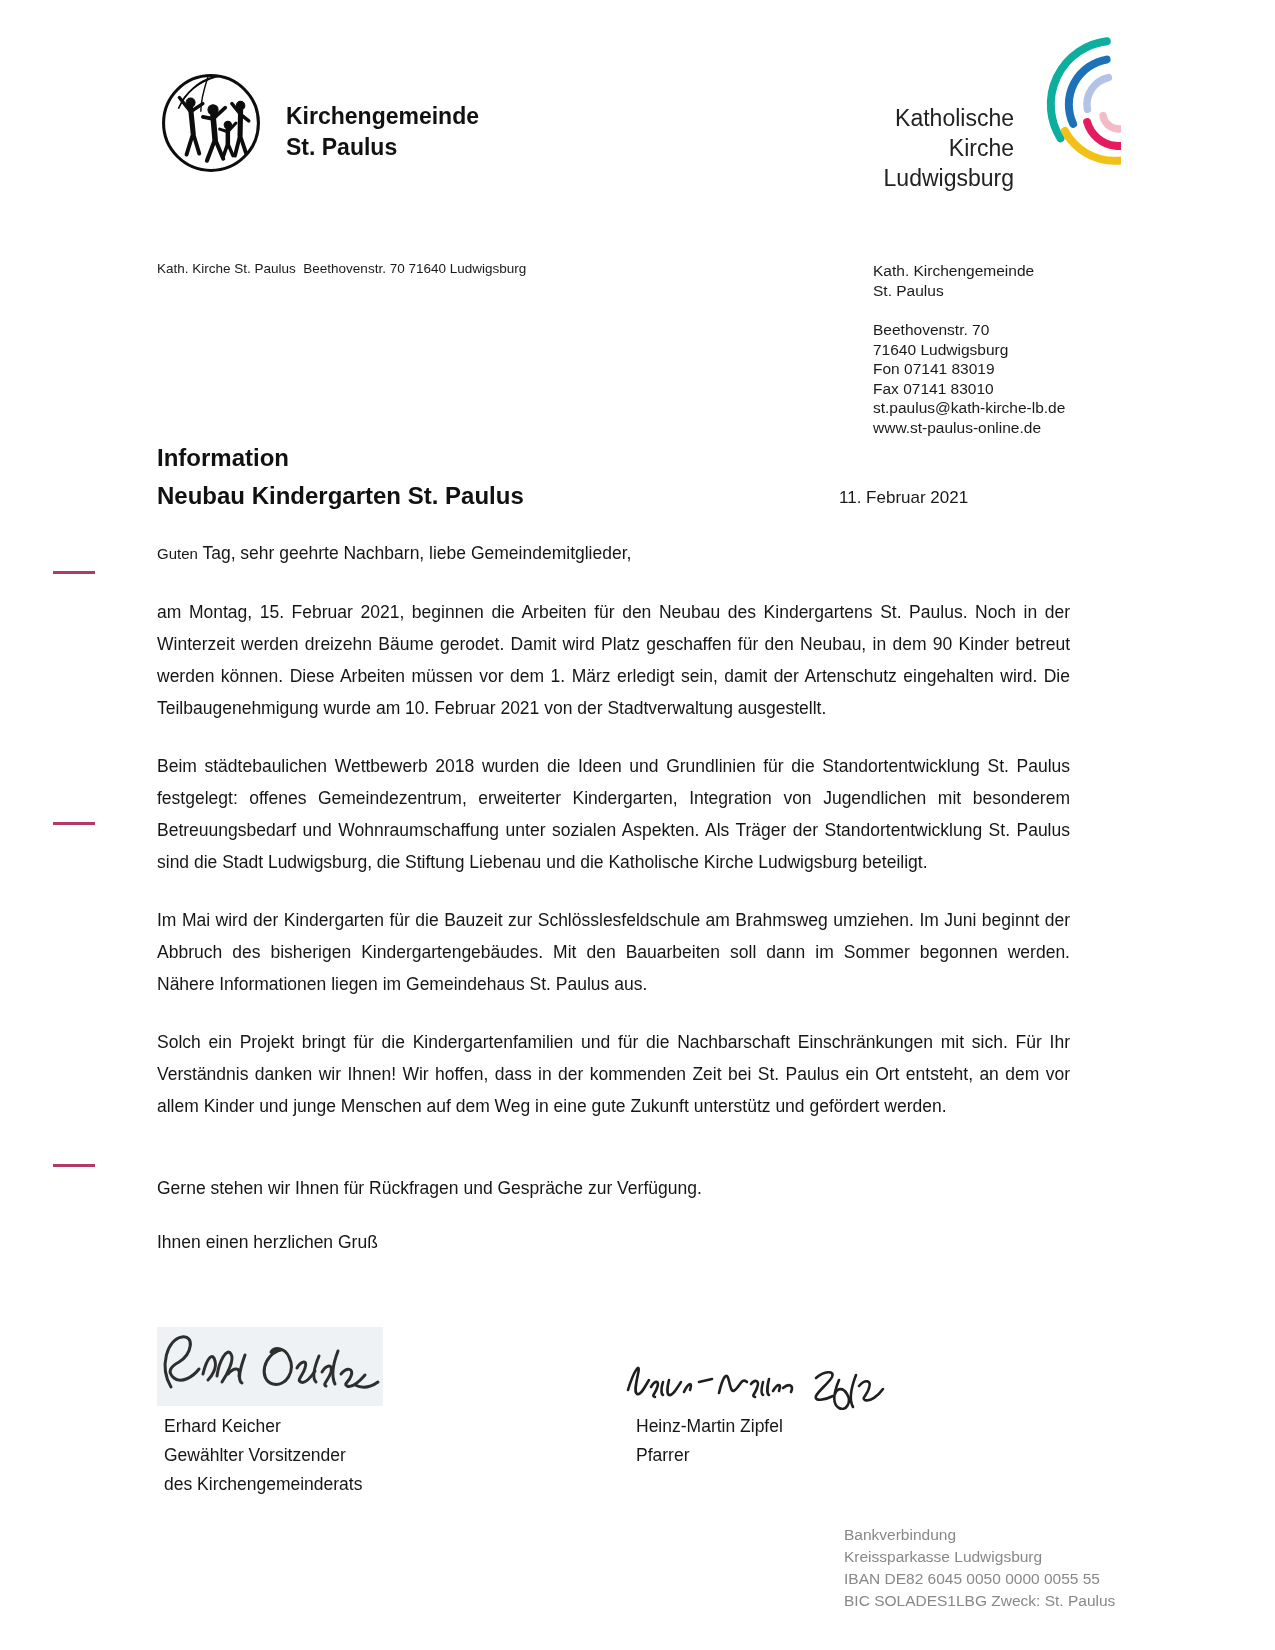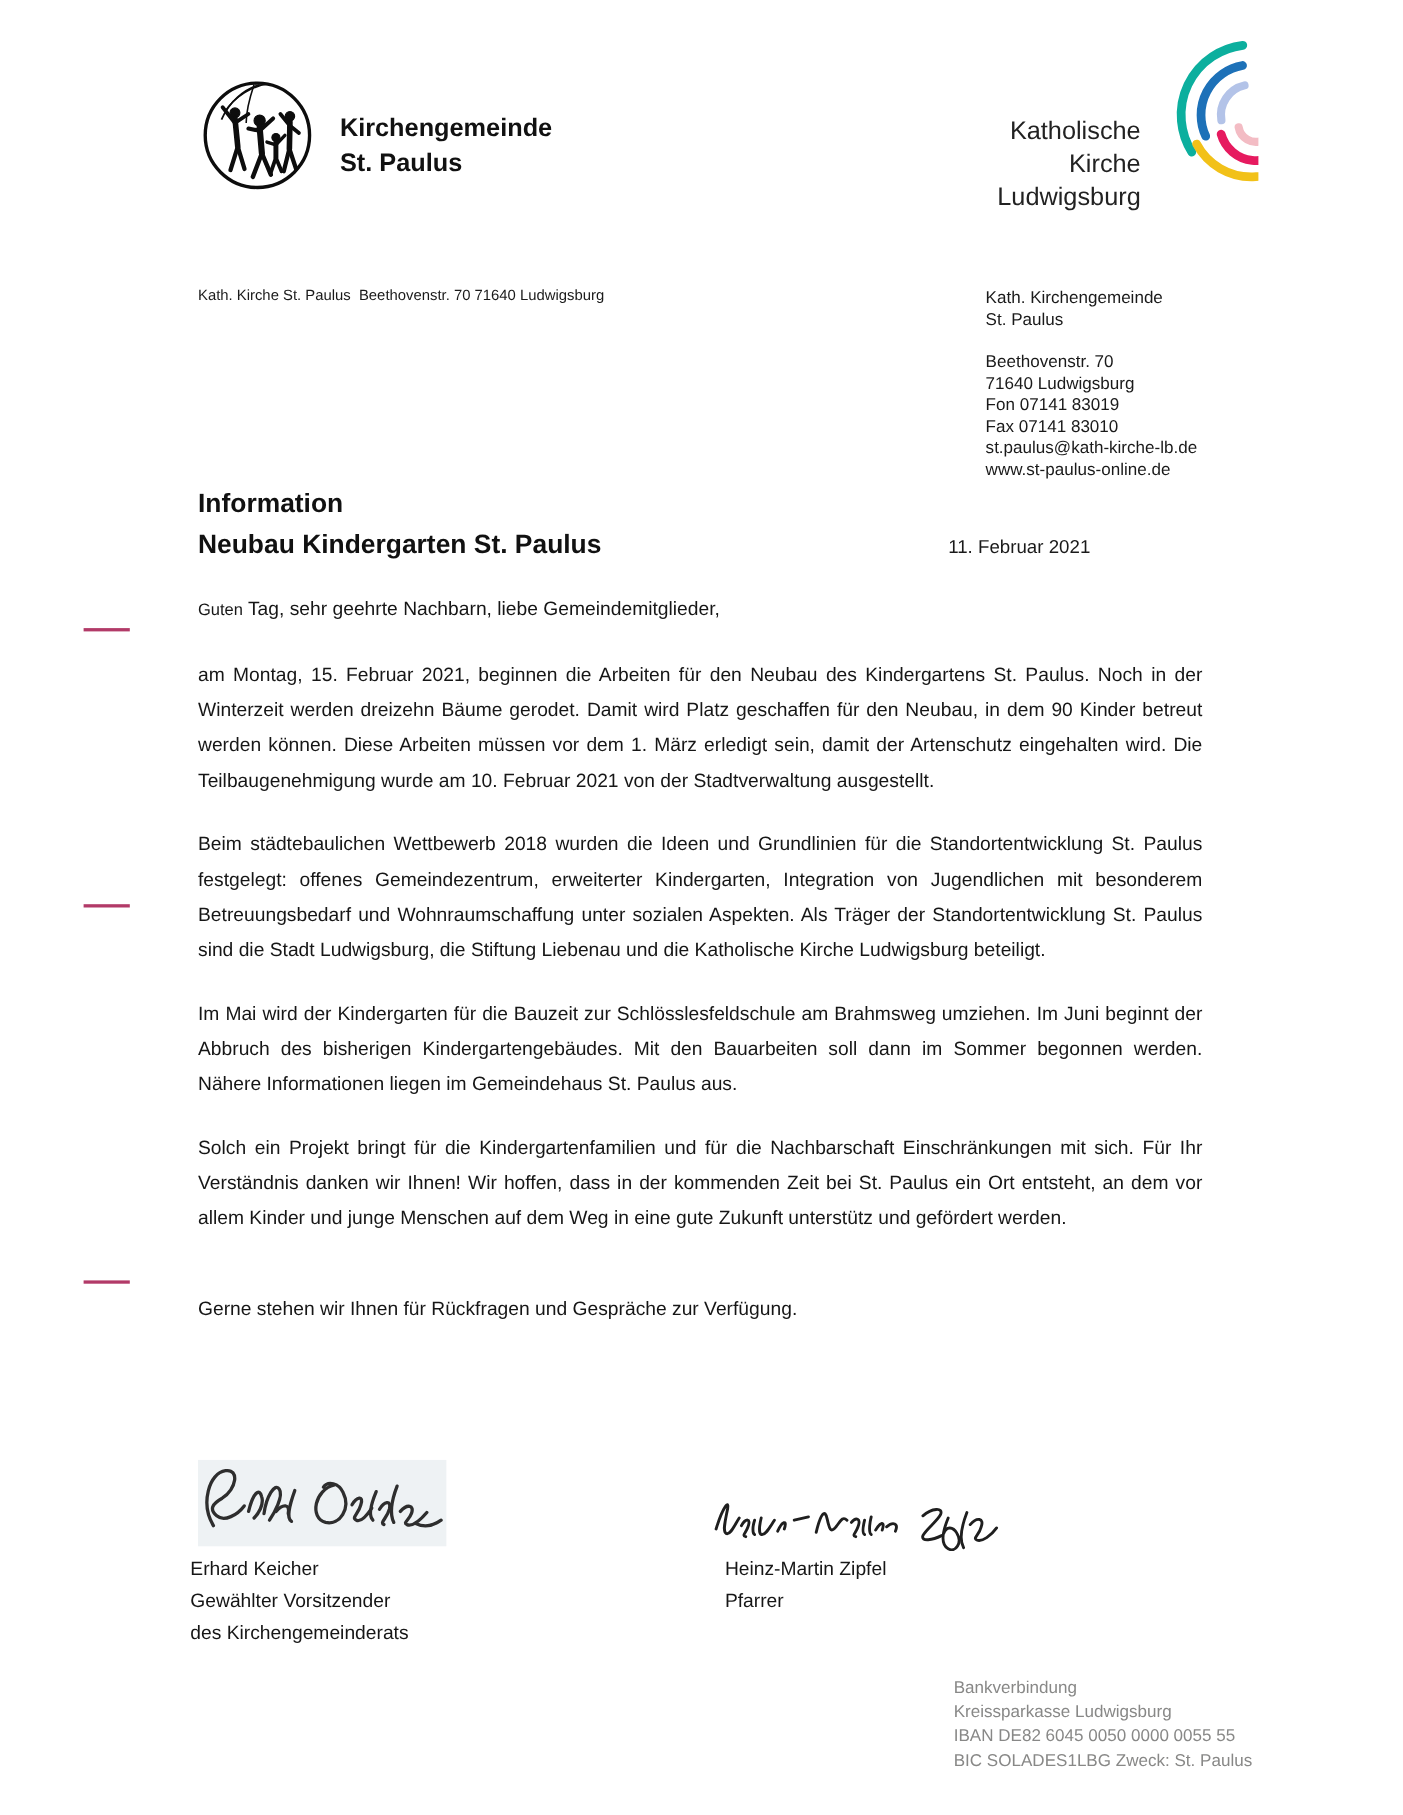--- a/index.html
+++ b/index.html
@@ -1,18 +1,18 @@
 <!DOCTYPE html>
 <html lang="de"><head>
 <meta charset="utf-8">
 <style>
   html,body{margin:0;padding:0;background:#fff;}
   .page{
     position:relative;width:1121px;height:1650px;background:#ffffff;overflow:hidden;
-    font-family:"Liberation Sans",sans-serif;color:#1a1a1a;margin-left:23px;
+    font-family:"Liberation Sans",sans-serif;color:#1a1a1a;
   }
   
   .mark{position:absolute;left:53px;width:42px;height:3px;background:#b23a68;}
   .mark.m1{top:571px;}
   .mark.m2{top:822px;}
   .mark.m3{top:1164px;}
 
   
   .parish-logo{position:absolute;left:160px;top:72px;width:102px;height:102px;}
   .parish-name{position:absolute;left:286px;top:101px;font-size:23px;font-weight:bold;line-height:31px;color:#111;}
@@ -37,21 +37,21 @@
   .body-text p{margin:0 0 26px 0;}
   .body-text p.greeting{text-align:left;}
   .body-text p.last-para{margin-bottom:50px;}
   .body-text p.closing{margin-bottom:22px;text-align:left;}
   .body-text p.salutation{margin-bottom:0;text-align:left;}
   .greeting-lead{font-size:15px;}
 
   .sig-left{position:absolute;left:157px;top:1327px;width:226px;height:79px;}
   .sig-right{position:absolute;left:620px;top:1350px;width:268px;height:60px;}
   .sig-names{position:absolute;top:1412px;font-size:17.5px;line-height:29px;color:#161616;}
-  .sig-names.left{left:150px;}
+  .sig-names.left{left:164px;}
   .sig-names.right{left:636px;}
 
   .footer{position:absolute;left:844px;top:1524px;font-size:15.5px;line-height:22px;color:#888887;}
 </style>
 </head>
 <body>
 
 <div class="page">
 
   <div class="mark m1"></div>
@@ -133,20 +133,21 @@
   </div>
   <div class="letter-date">11. Februar 2021</div>
 
   <div class="body-text">
     <p class="greeting"><span class="greeting-lead">Guten</span><span> Tag, sehr geehrte Nachbarn, liebe Gemeindemitglieder,</span></p>
     <p>am Montag, 15. Februar 2021, beginnen die Arbeiten für den Neubau des Kindergartens St. Paulus. Noch in der Winterzeit werden dreizehn Bäume gerodet. Damit wird Platz geschaffen für den Neubau, in dem 90 Kinder betreut werden können. Diese Arbeiten müssen vor dem 1. März erledigt sein, damit der Artenschutz eingehalten wird. Die Teilbaugenehmigung wurde am 10. Februar 2021 von der Stadtverwaltung ausgestellt.</p>
     <p>Beim städtebaulichen Wettbewerb 2018 wurden die Ideen und Grundlinien für die Standortentwicklung St. Paulus festgelegt: offenes Gemeindezentrum, erweiterter Kindergarten, Integration von Jugendlichen mit besonderem Betreuungsbedarf und Wohnraumschaffung unter sozialen Aspekten. Als Träger der Standortentwicklung St. Paulus sind die Stadt Ludwigsburg, die Stiftung Liebenau und die Katholische Kirche Ludwigsburg beteiligt.</p>
     <p>Im Mai wird der Kindergarten für die Bauzeit zur Schlösslesfeldschule am Brahmsweg umziehen. Im Juni beginnt der Abbruch des bisherigen Kindergartengebäudes. Mit den Bauarbeiten soll dann im Sommer begonnen werden. Nähere Informationen liegen im Gemeindehaus St. Paulus aus.</p>
     <p class="last-para">Solch ein Projekt bringt für die Kindergartenfamilien und für die Nachbarschaft Einschränkungen mit sich. Für Ihr Verständnis danken wir Ihnen! Wir hoffen, dass in der kommenden Zeit bei St. Paulus ein Ort entsteht, an dem vor allem Kinder und junge Menschen auf dem Weg in eine gute Zukunft unterstütz und gefördert werden.</p>
     <p class="closing">Gerne stehen wir Ihnen für Rückfragen und Gespräche zur Verfügung.</p>
+    <p class="salutation">Ihnen einen herzlichen Gruß</p>
   </div>
 
   <svg class="sig-left" viewBox="0 0 226 79" aria-hidden="true">
     <rect x="0" y="0" width="226" height="79" fill="#eef2f4"></rect>
     <g fill="none" stroke="#2e2e2e" stroke-width="3" stroke-linecap="round">
       <path d="M14,60 C2,40 10,12 25,10 C38,8 35,27 22,35 C13,40 10,45 17,51 C24,57 36,50 42,42"></path>
       <path d="M46,47 C50,30 56,25 58,34 C60,41 55,49 51,53"></path>
       <path d="M60,49 C62,34 70,20 74,27 C78,33 69,49 65,55"></path>
       <path d="M71,47 C77,40 84,40 82,49"></path>
       <path d="M88,28 C83,42 80,53 85,56"></path>

